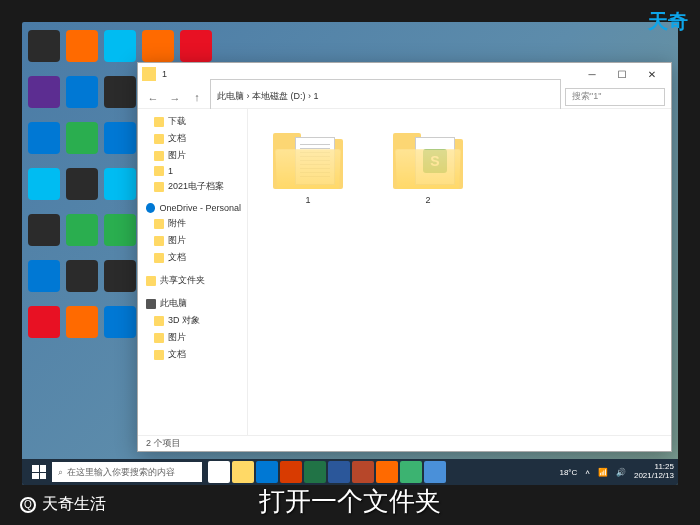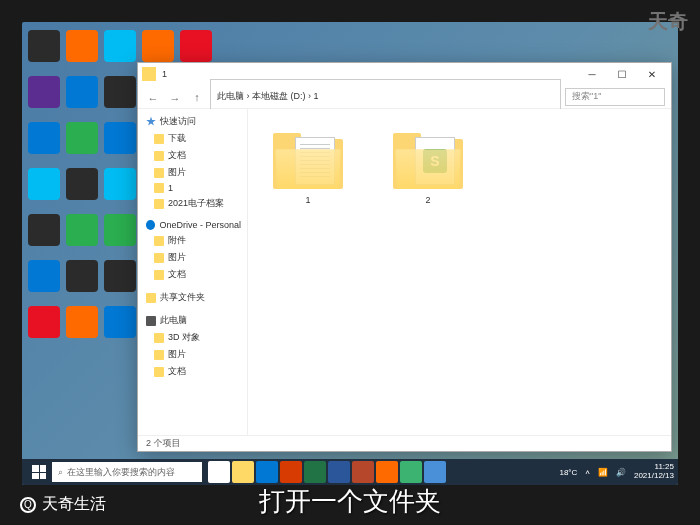--- a/index.html
+++ b/index.html
@@ -1,18 +1,18 @@
 <!DOCTYPE html>
 <html><head>
 <meta charset="utf-8">
 <style>
 * { margin: 0; padding: 0; box-sizing: border-box; font-family: "Microsoft YaHei", sans-serif; }
 body { width: 700px; height: 525px; background: #1a1a1a; overflow: hidden; position: relative; }
 
-.branding-tr { position: absolute; top: 8px; right: 12px; color: #737373; font-size: 20px; font-weight: bold; z-index: 100; }
+.branding-tr { position: absolute; top: 8px; right: 12px; color: #0ea5e9; font-size: 20px; font-weight: bold; z-index: 100; }
 .branding-bl { position: absolute; bottom: 10px; left: 20px; color: #fff; font-size: 16px; z-index: 100; display: flex; align-items: center; gap: 6px; }
 .branding-bl-icon { width: 16px; height: 16px; border: 2px solid #fff; border-radius: 50%; display: flex; align-items: center; justify-content: center; font-size: 10px; }
 .subtitle { position: absolute; bottom: 6px; left: 50%; transform: translateX(-50%); color: #fff; font-size: 26px; font-weight: 500; z-index: 100; text-shadow: 1px 1px 2px rgba(0,0,0,0.8); }
 
 .screen { position: absolute; top: 22px; left: 22px; right: 22px; bottom: 40px; background: linear-gradient(135deg, #4a7ba6 0%, #5d8cab 50%, #7a9b8f 100%); border-radius: 2px; overflow: hidden; }
 
 .desktop-icons { position: absolute; top: 8px; left: 6px; display: grid; grid-template-columns: repeat(5, 36px); grid-auto-rows: 42px; gap: 4px 2px; }
 .dicon { width: 32px; height: 32px; border-radius: 4px; display: flex; align-items: center; justify-content: center; font-size: 8px; color: #fff; }
 .dicon.blue { background: #0078d4; }
 .dicon.orange { background: #ff6a00; }
@@ -140,24 +140,20 @@
     <div class="addressbar">
       <div class="nav-btn">←</div>
       <div class="nav-btn">→</div>
       <div class="nav-btn">↑</div>
       <div class="address-box">此电脑  ›  本地磁盘 (D:)  ›  1</div>
       <div class="search-box">搜索"1"</div>
     </div>
 
     <div class="explorer-body">
       <div class="nav-pane">
-        <div class="nav-item l0">
-            <span class="nav-icon star"></span>
-            <span>快速访问</span>
-          </div>
         <div class="nav-item">
             <span class="nav-icon folder"></span>
             <span>下载</span>
           </div>
         <div class="nav-item">
             <span class="nav-icon folder"></span>
             <span>文档</span>
           </div>
         <div class="nav-item">
             <span class="nav-icon folder"></span>

